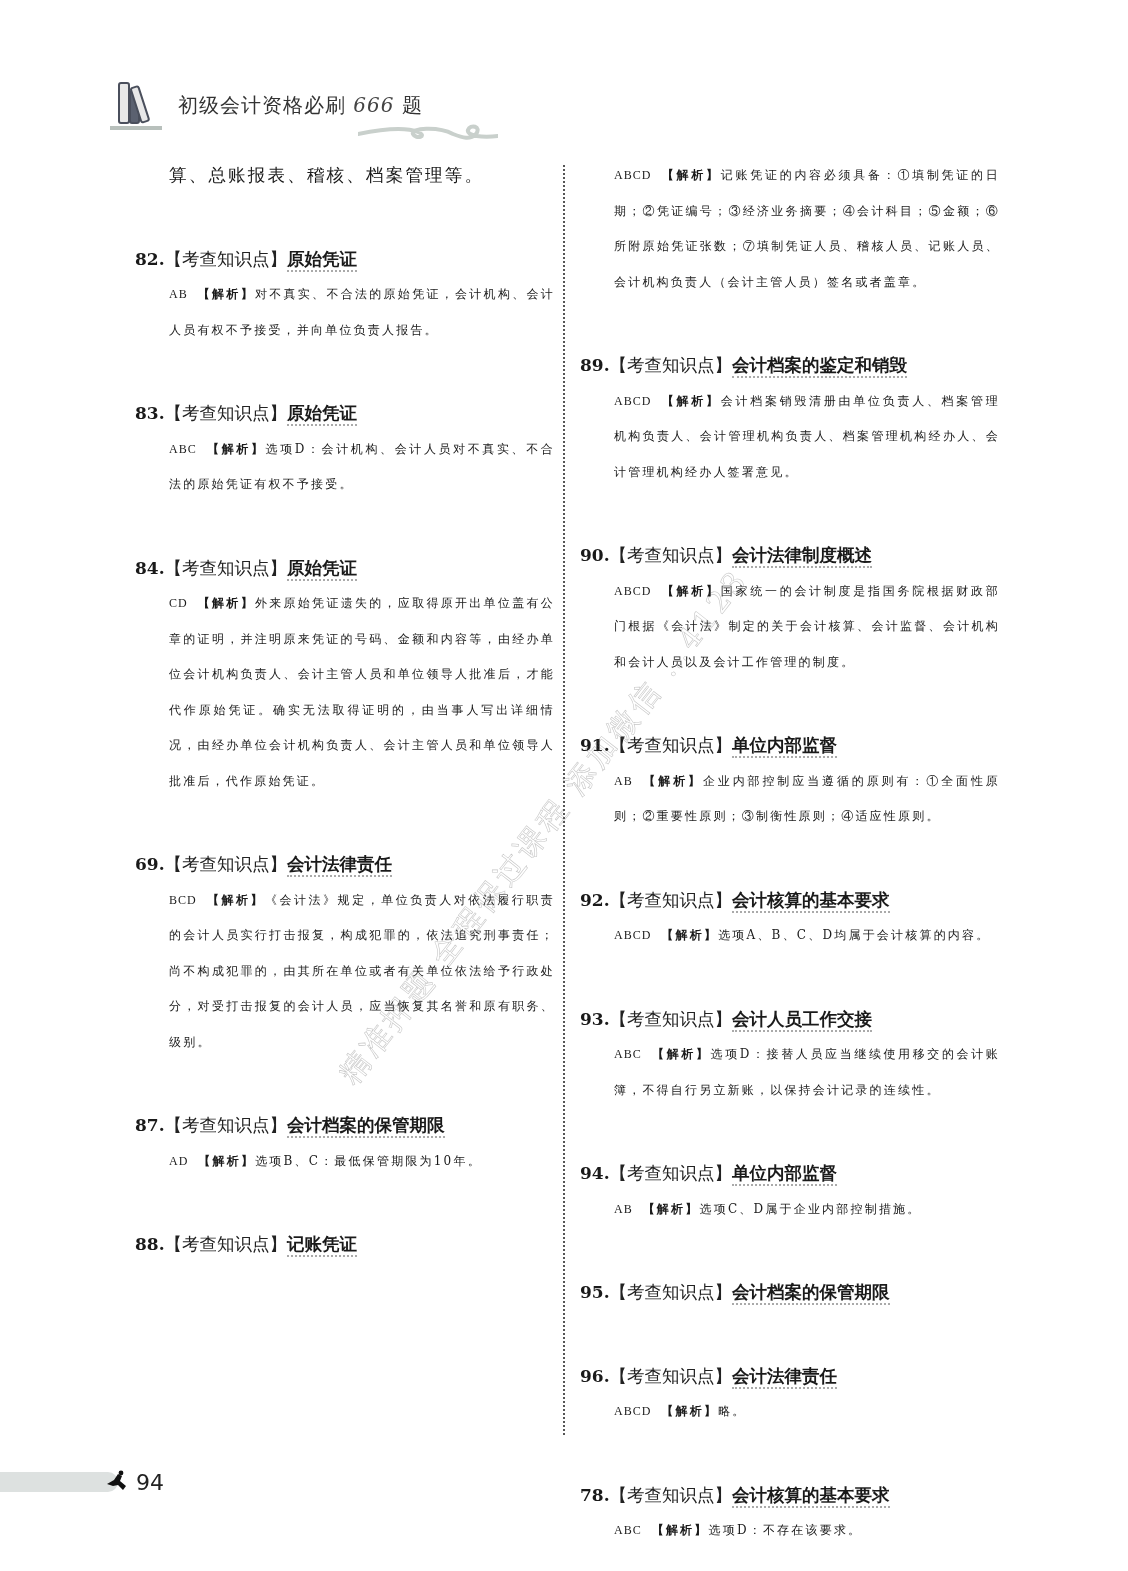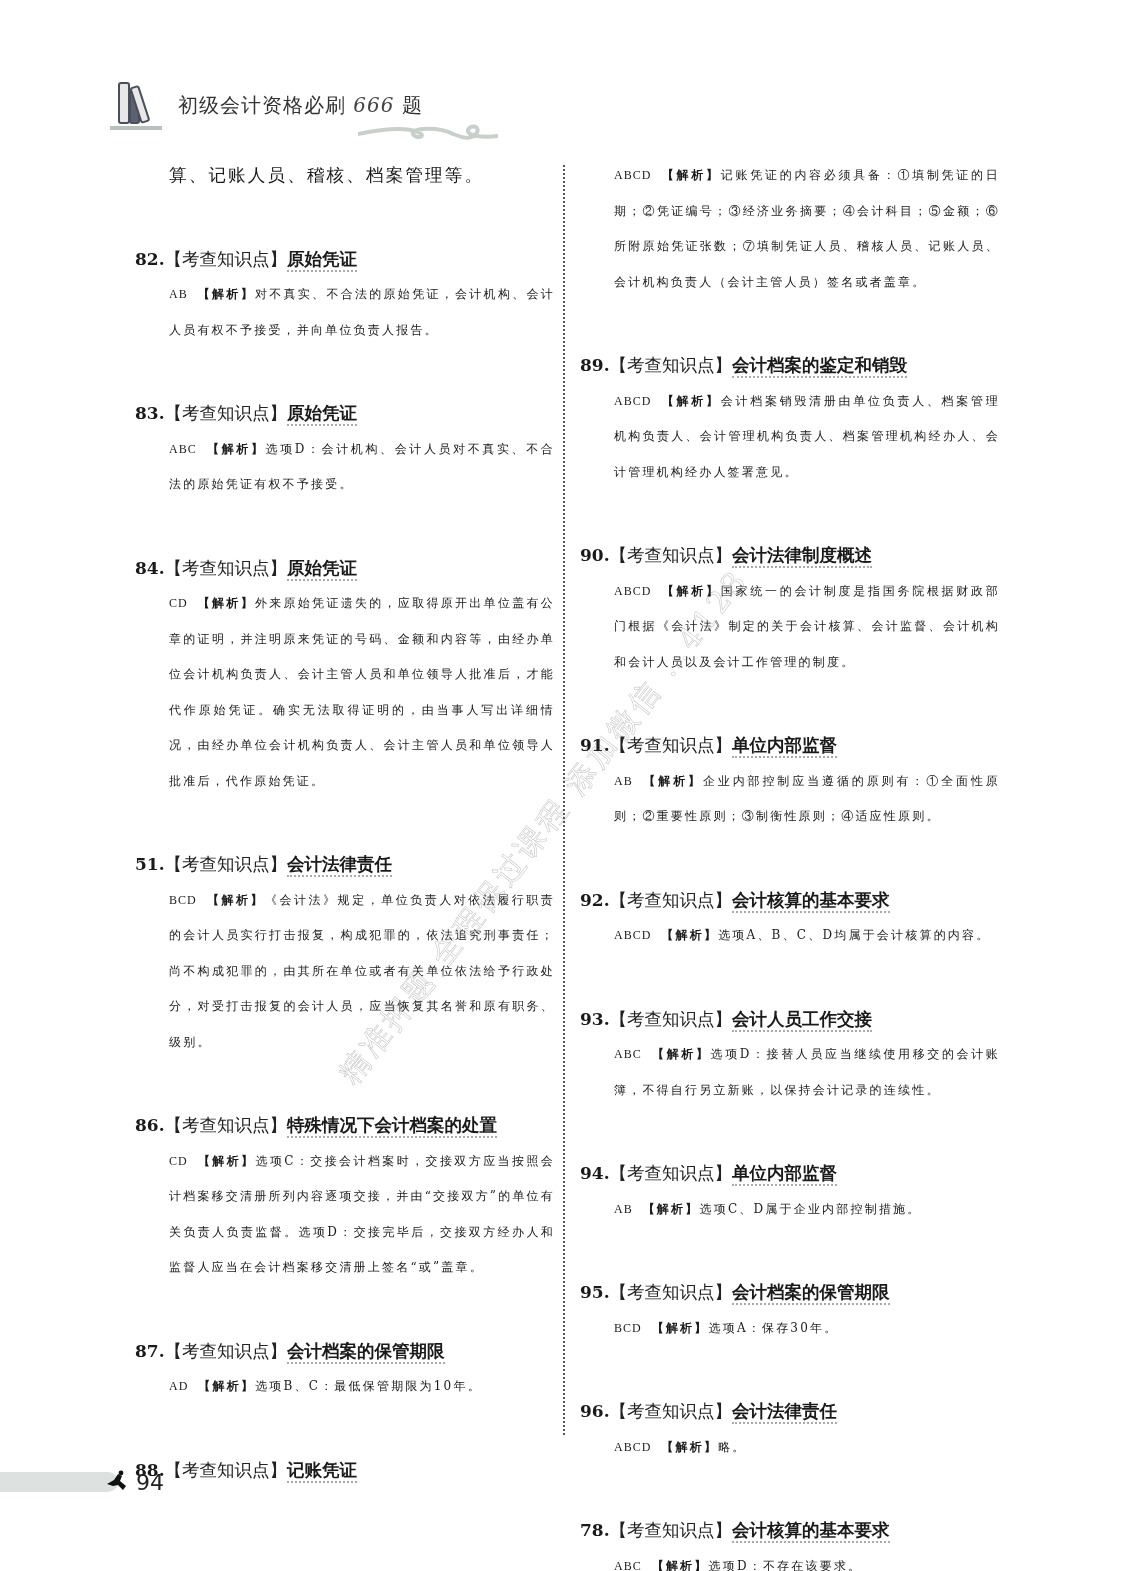--- a/index.html
+++ b/index.html
@@ -57,46 +57,42 @@
     <span>题</span>
   </div>
   <svg class="swirl" viewBox="0 0 140 22">
     <path d="M0 14 C30 8, 50 8, 60 12 C70 16, 58 20, 55 14 C52 8, 80 6, 95 14 C105 18, 112 20, 118 14 C124 6, 112 4, 110 10 C108 16, 125 18, 140 16" fill="none" stroke="#c9d0cc" stroke-width="4" stroke-linecap="round"></path>
   </svg>
 </div>
 
 <div class="divider"></div>
 
 <div class="col col-left">
-  <div class="cont">算、记账人员、稽核、档案管理等。</div>
+  <div class="cont">算、总账报表、稽核、档案管理等。</div>
 
   <div>
     <div class="q-head"><span class="q-num">82.</span><span class="q-tag">【考查知识点】</span><span class="q-topic">原始凭证</span></div>
     <div class="q-body"><span class="ans">AB</span><span class="jx">【解析】</span><span>对不真实、不合法的原始凭证，会计机构、会计人员有权不予接受，并向单位负责人报告。</span></div>
   </div>
 
   <div>
     <div class="q-head"><span class="q-num">83.</span><span class="q-tag">【考查知识点】</span><span class="q-topic">原始凭证</span></div>
     <div class="q-body"><span class="ans">ABC</span><span class="jx">【解析】</span><span>选项D：会计机构、会计人员对不真实、不合法的原始凭证有权不予接受。</span></div>
   </div>
 
   <div>
     <div class="q-head"><span class="q-num">84.</span><span class="q-tag">【考查知识点】</span><span class="q-topic">原始凭证</span></div>
     <div class="q-body"><span class="ans">CD</span><span class="jx">【解析】</span><span>外来原始凭证遗失的，应取得原开出单位盖有公章的证明，并注明原来凭证的号码、金额和内容等，由经办单位会计机构负责人、会计主管人员和单位领导人批准后，才能代作原始凭证。确实无法取得证明的，由当事人写出详细情况，由经办单位会计机构负责人、会计主管人员和单位领导人批准后，代作原始凭证。</span></div>
   </div>
 
   <div>
-    <div class="q-head"><span class="q-num">51.</span><span class="q-tag">【考查知识点】</span><span class="q-topic">会计法律责任</span></div>
+    <div class="q-head"><span class="q-num">69.</span><span class="q-tag">【考查知识点】</span><span class="q-topic">会计法律责任</span></div>
     <div class="q-body"><span class="ans">BCD</span><span class="jx">【解析】</span><span>《会计法》规定，单位负责人对依法履行职责的会计人员实行打击报复，构成犯罪的，依法追究刑事责任；尚不构成犯罪的，由其所在单位或者有关单位依法给予行政处分，对受打击报复的会计人员，应当恢复其名誉和原有职务、级别。</span></div>
   </div>
 
-  <div>
-    <div class="q-head"><span class="q-num">86.</span><span class="q-tag">【考查知识点】</span><span class="q-topic">特殊情况下会计档案的处置</span></div>
-    <div class="q-body"><span class="ans">CD</span><span class="jx">【解析】</span><span>选项C：交接会计档案时，交接双方应当按照会计档案移交清册所列内容逐项交接，并由“交接双方”的单位有关负责人负责监督。选项D：交接完毕后，交接双方经办人和监督人应当在会计档案移交清册上签名“或”盖章。</span></div>
-  </div>
 
   <div>
     <div class="q-head"><span class="q-num">87.</span><span class="q-tag">【考查知识点】</span><span class="q-topic">会计档案的保管期限</span></div>
     <div class="q-body"><span class="ans">AD</span><span class="jx">【解析】</span><span>选项B、C：最低保管期限为10年。</span></div>
   </div>
 
   <div>
     <div class="q-head"><span class="q-num">88.</span><span class="q-tag">【考查知识点】</span><span class="q-topic">记账凭证</span></div>
   </div>
 </div>
@@ -129,21 +125,20 @@
     <div class="q-body"><span class="ans">ABC</span><span class="jx">【解析】</span><span>选项D：接替人员应当继续使用移交的会计账簿，不得自行另立新账，以保持会计记录的连续性。</span></div>
   </div>
 
   <div>
     <div class="q-head"><span class="q-num">94.</span><span class="q-tag">【考查知识点】</span><span class="q-topic">单位内部监督</span></div>
     <div class="q-body"><span class="ans">AB</span><span class="jx">【解析】</span><span>选项C、D属于企业内部控制措施。</span></div>
   </div>
 
   <div>
     <div class="q-head"><span class="q-num">95.</span><span class="q-tag">【考查知识点】</span><span class="q-topic">会计档案的保管期限</span></div>
-    <div class="q-body"><span class="ans">BCD</span><span class="jx">【解析】</span><span>选项A：保存30年。</span></div>
   </div>
 
   <div>
     <div class="q-head"><span class="q-num">96.</span><span class="q-tag">【考查知识点】</span><span class="q-topic">会计法律责任</span></div>
     <div class="q-body"><span class="ans">ABCD</span><span class="jx">【解析】</span><span>略。</span></div>
   </div>
 
   <div>
     <div class="q-head"><span class="q-num">78.</span><span class="q-tag">【考查知识点】</span><span class="q-topic">会计核算的基本要求</span></div>
     <div class="q-body"><span class="ans">ABC</span><span class="jx">【解析】</span><span>选项D：不存在该要求。</span></div>

